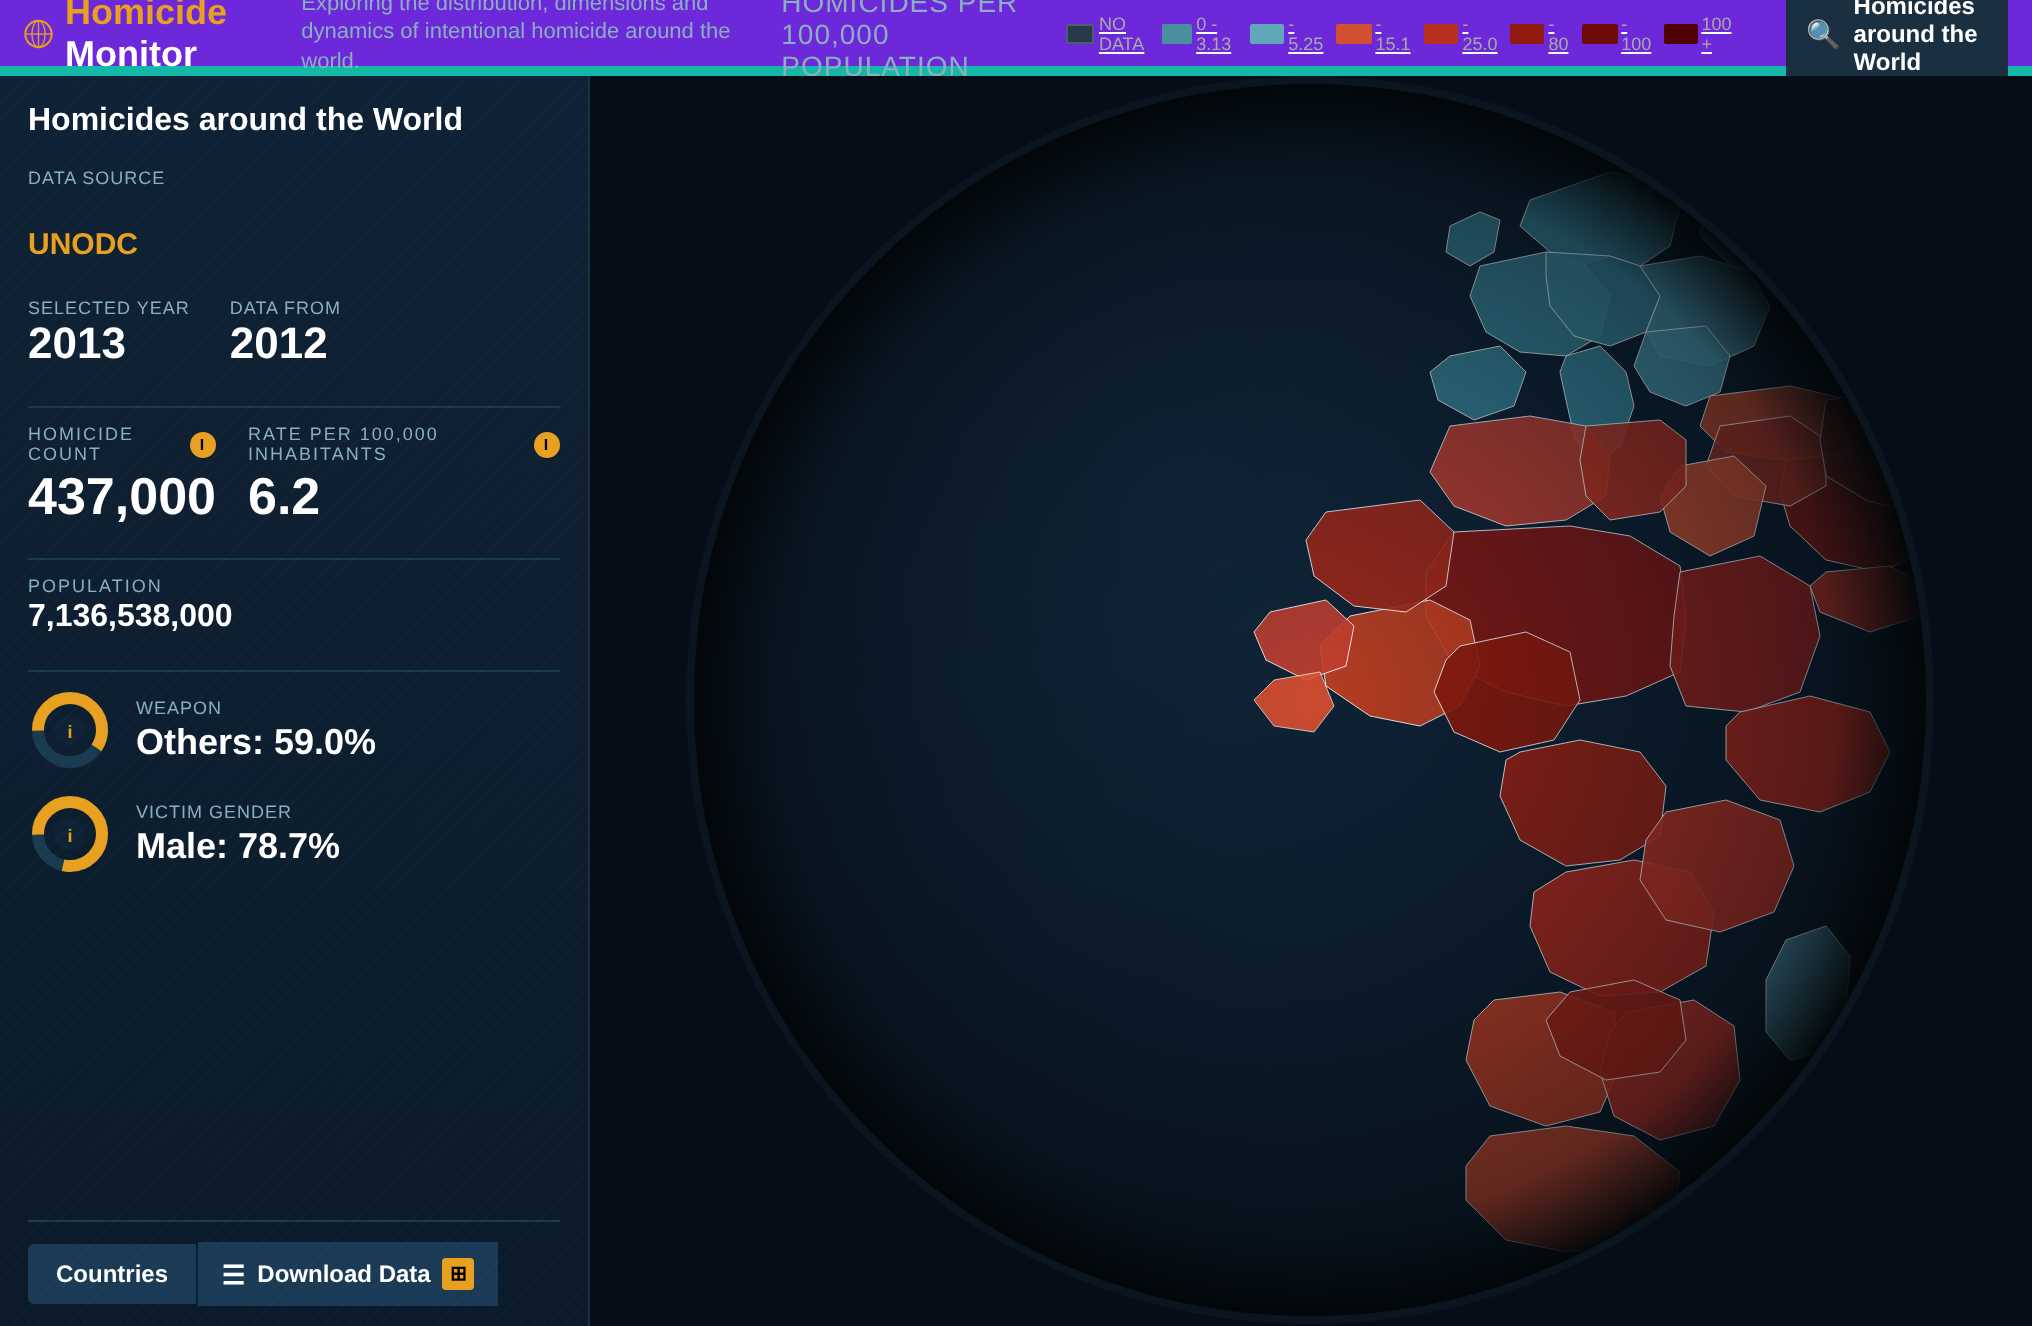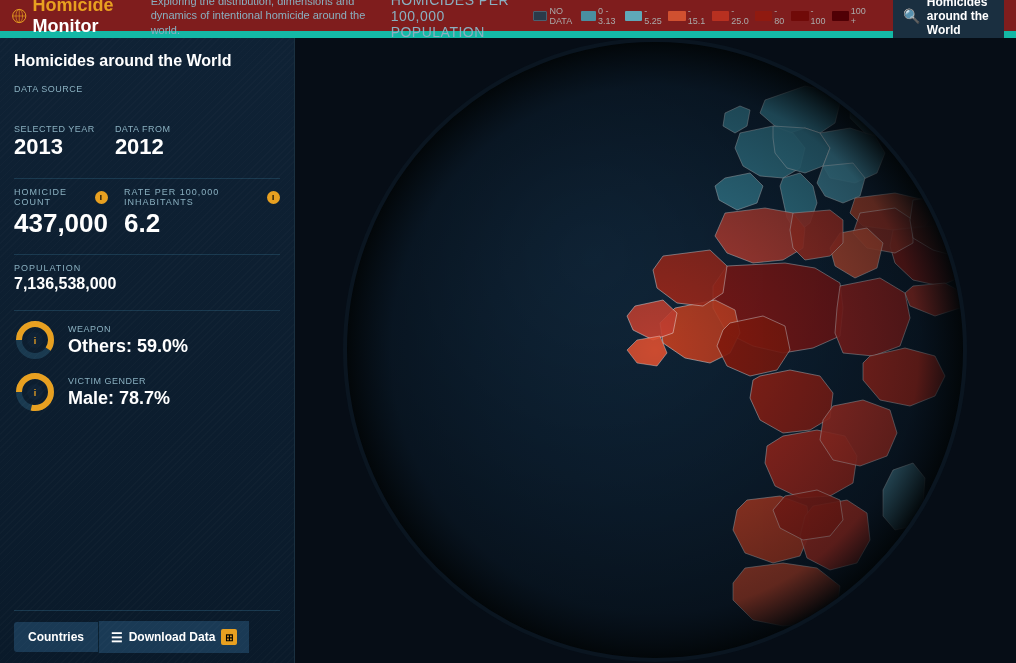--- a/index.html
+++ b/index.html
@@ -9,24 +9,24 @@
       overflow: hidden;
       background: #0a1520;
       font-family: Arial, sans-serif;
       color: #fff;
     }
 
     
     #header {
       display: flex;
       align-items: center;
-      background: #7f1d1d;
+      background: #6d28d9;
       height: 38px;
       padding: 0 12px;
-      border-bottom: 7px solid #14b8a6;
+      border-bottom: 5px solid #14b8a6;
     }
     #header-logo {
       display: flex;
       align-items: center;
       gap: 6px;
     }
     #header-logo-text {
       font-size: 18px;
       font-weight: bold;
       color: #fff;
@@ -46,20 +46,21 @@
     }
     #legend-label {
       font-size: 14px;
       color: #8ab0c0;
       letter-spacing: 0.5px;
       text-transform: uppercase;
     }
     #legend-items {
       display: flex;
       gap: 4px;
+      text-decoration: underline;
     }
     .legend-item {
       display: flex;
       align-items: center;
       gap: 2px;
       font-size: 9px;
       color: #aaa;
     }
     .legend-swatch {
       width: 20px;
@@ -332,20 +333,21 @@
   </div>
 </div>
 
 <div id="main">
 
   <div id="sidebar">
     <div id="sidebar-title">Homicides around the World</div>
 
     <div class="stat-section">
       <div id="source-label">DATA SOURCE</div>
+      <div id="source-value">UNODC</div>
     </div>
 
     <div id="year-data-row">
       <div class="year-block">
         <div class="year-label">SELECTED YEAR</div>
         <div class="year-value">2013</div>
       </div>
       <div class="year-block">
         <div class="year-label">DATA FROM</div>
         <div class="year-value">2012</div>

